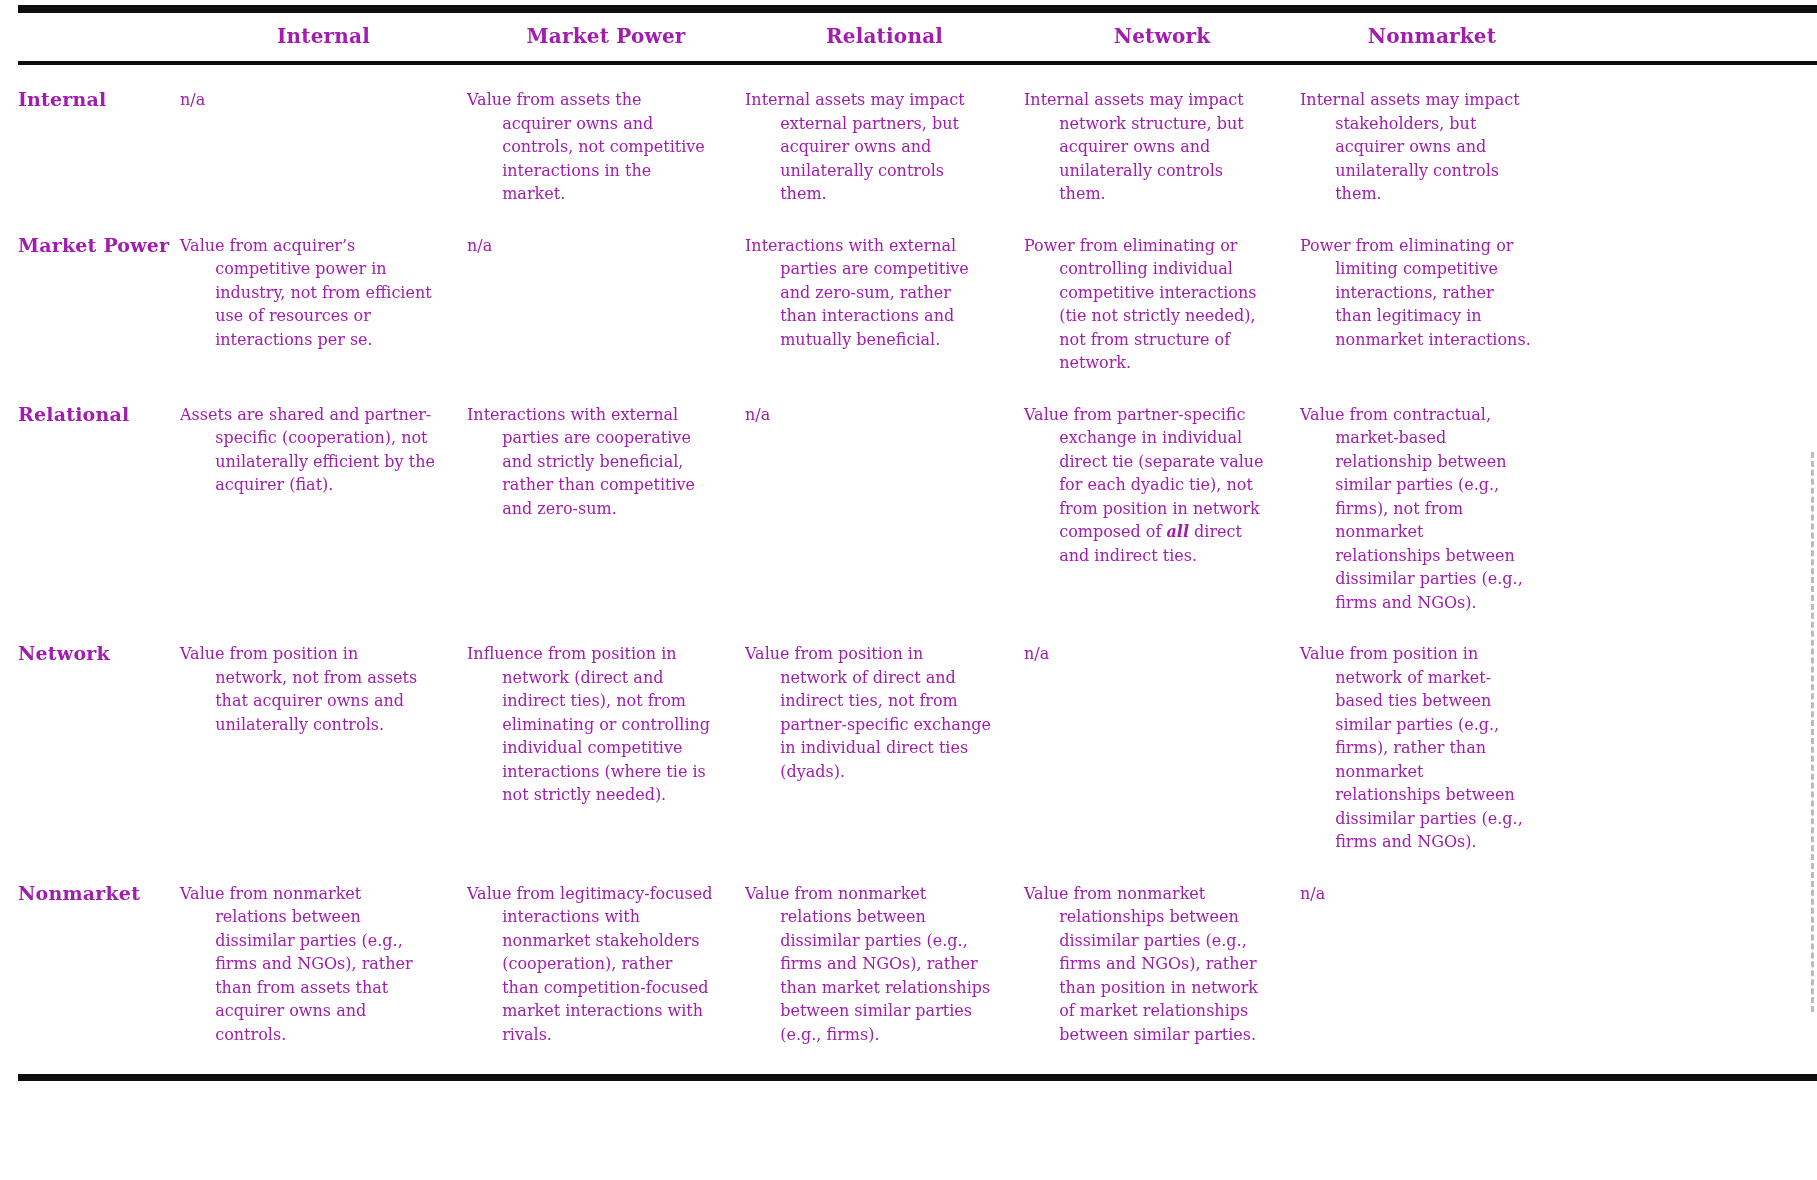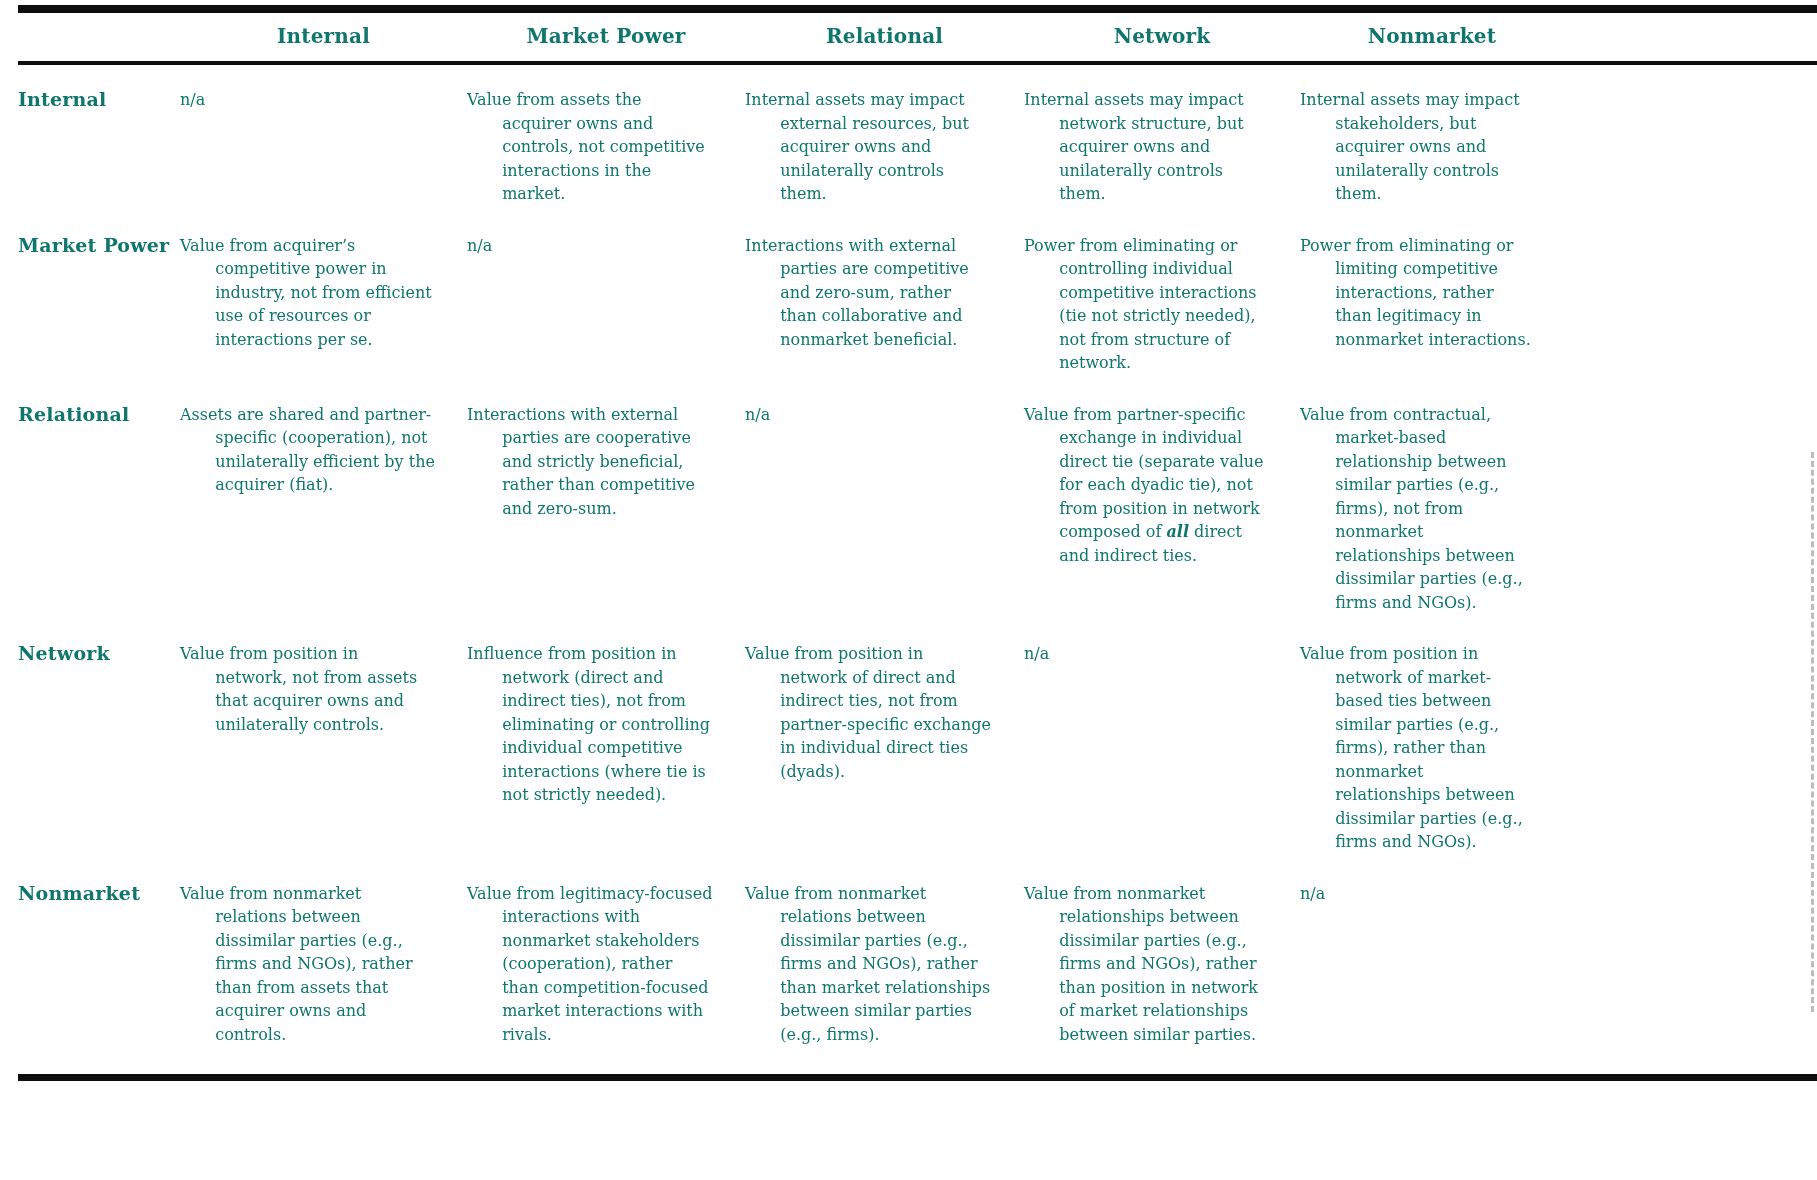--- a/index.html
+++ b/index.html
@@ -2,21 +2,21 @@
 <html><head>
 <meta charset="utf-8">
 <style>
   * { margin:0; padding:0; box-sizing:border-box; }
   html,body { background:#ffffff; }
   .page {
     position:relative;
     width:1817px;
     height:1180px;
     background:#ffffff;
-    color:#0f766e;
+    color:#a21caf;
     font-family:"DejaVu Serif","Liberation Serif",serif;
     overflow:hidden;
   }
   table.matrix {
     position:absolute;
     left:18px;
     top:5px;
     width:1799px;
     border-collapse:collapse;
     table-layout:fixed;
@@ -98,40 +98,40 @@
     <tbody>
       <tr class="first">
         <th class="rowhdr">Internal</th>
         <td>
             <div class="hang">n/a</div>
           </td>
         <td>
             <div class="hang">Value from assets the acquirer owns and controls, not competitive interactions in the market.</div>
           </td>
         <td>
-            <div class="hang">Internal assets may impact external resources, but acquirer owns and unilaterally controls them.</div>
+            <div class="hang">Internal assets may impact external partners, but acquirer owns and unilaterally controls them.</div>
           </td>
         <td>
             <div class="hang">Internal assets may impact network structure, but acquirer owns and unilaterally controls them.</div>
           </td>
         <td>
             <div class="hang">Internal assets may impact stakeholders, but acquirer owns and unilaterally controls them.</div>
           </td>
         <td></td>
       </tr>
       <tr>
         <th class="rowhdr">Market Power</th>
         <td>
             <div class="hang">Value from acquirer’s competitive power in industry, not from efficient use of resources or interactions per se.</div>
           </td>
         <td>
             <div class="hang">n/a</div>
           </td>
         <td>
-            <div class="hang">Interactions with external parties are competitive and zero-sum, rather than collaborative and nonmarket beneficial.</div>
+            <div class="hang">Interactions with external parties are competitive and zero-sum, rather than interactions and mutually beneficial.</div>
           </td>
         <td>
             <div class="hang">Power from eliminating or controlling individual competitive interactions (tie not strictly needed), not from structure of network.</div>
           </td>
         <td>
             <div class="hang">Power from eliminating or limiting competitive interactions, rather than legitimacy in nonmarket interactions.</div>
           </td>
         <td></td>
       </tr>
       <tr>

